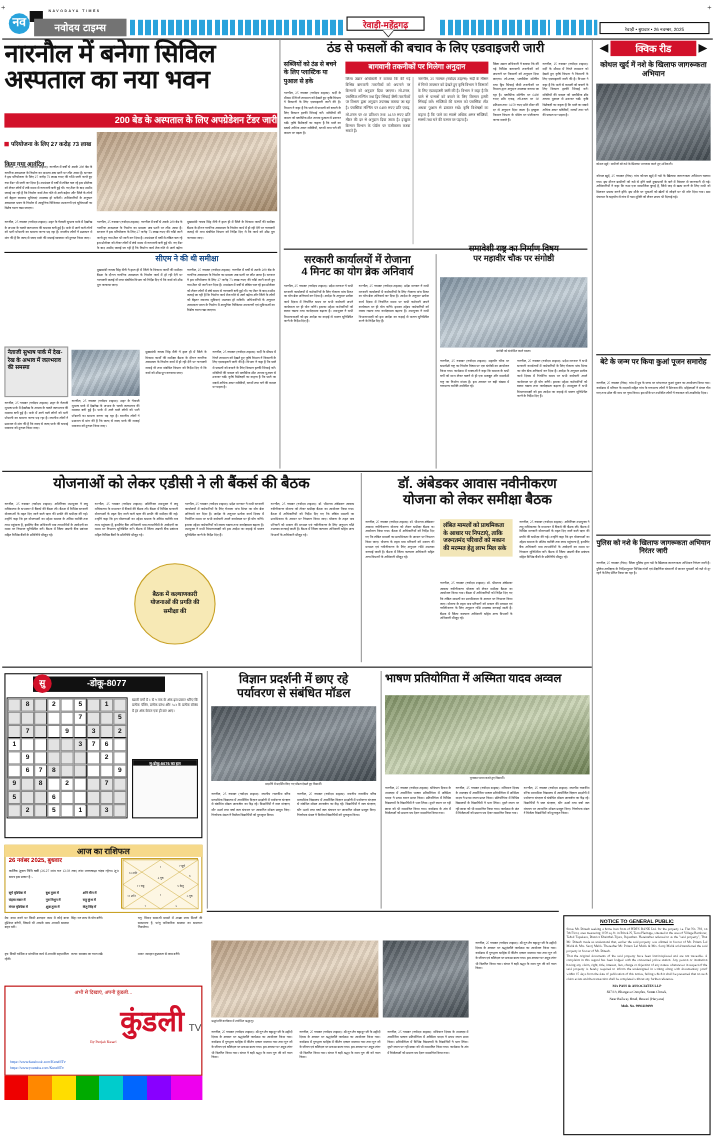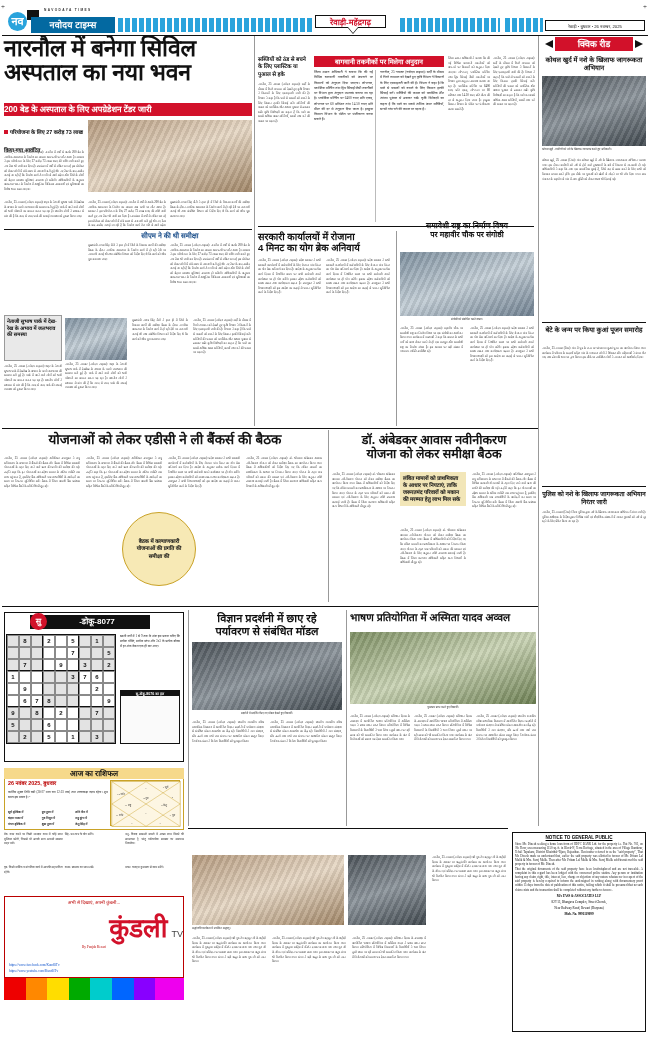--- a/index.html
+++ b/index.html
@@ -15,40 +15,40 @@
   .hl { font-family:"Liberation Sans","DejaVu Sans",sans-serif; font-weight:bold; color:#111; line-height:1.05; }
   .body-txt{
     font-size:3.0px; line-height:1.55; color:#2b2b2b; text-align:justify;
     font-family:"Liberation Serif",serif;
   }
   .body-txt.b4 { font-size:3.4px; }
   .vline { position:absolute; width:0.6px; background:#999; }
   .hline { position:absolute; height:0.6px; background:#999; }
   .greybox{ background:#e9e9e9; border:0.6px solid #9a9a9a; }
   .redbar{ background:#d2112a; color:#fff; font-family:"Liberation Sans",sans-serif;
-           font-weight:bold; text-align:left; }
+           font-weight:bold; text-align:right; }
   .photo{ background:linear-gradient(150deg,#9aa3ab,#cfd4d8 45%,#8e969d); position:relative; overflow:hidden;}
   .photo:after{ content:""; position:absolute; inset:0;
     background:repeating-linear-gradient(115deg, rgba(255,255,255,.09) 0 3px, rgba(0,0,0,.07) 3px 6px); }
   .photo.warm{ background:linear-gradient(160deg,#b59a7e,#e6d7c4 50%,#a08566); }
   .photo.cool{ background:linear-gradient(160deg,#7d8f9e,#c3ced6 50%,#6f8090); }
   .photo.dark{ background:linear-gradient(160deg,#4a5157,#8d959c 50%,#3f474d); }
   .photo.green{ background:linear-gradient(160deg,#7d8f63,#c9d3b4 50%,#6c7f52); }
   .cap{ font-size:2.8px; color:#333; text-align:center; font-family:"Liberation Serif",serif; }
 
   
   .masthead{ position:absolute; left:0; top:8px; width:650px; height:26px; }
   .crop-mark{ position:absolute; color:#222; font-size:7px; line-height:7px; }
   .logo-circle{
     position:absolute; left:8px; top:4px; width:19px; height:19px; border-radius:50%;
     background:#29a3dc; color:#fff; font-family:"Liberation Sans",sans-serif;
     font-weight:bold; font-size:11px; text-align:center; line-height:19px;
   }
   .logo-blk{ position:absolute; left:27px; top:2px; width:12px; height:10px; background:#111;}
-  .logo-red{ position:absolute; left:31px; top:9px; width:84px; height:16px; background:#0369a1;
+  .logo-red{ position:absolute; left:31px; top:9px; width:84px; height:16px; background:#737373;
     color:#fff; font-family:"Liberation Sans",sans-serif; font-weight:bold; font-size:9px;
     text-align:center; line-height:16px; letter-spacing:.2px;}
   .logo-tag{ position:absolute; left:44px; top:0px; font-size:3.2px; letter-spacing:1.4px;
     color:#333; font-family:"Liberation Sans",sans-serif; font-weight:bold; }
   .bars{ position:absolute; top:10px; height:14px;
     background:repeating-linear-gradient(90deg,#29a3dc 0 5px, #fff 5px 7px); }
   .bars.a{ left:118px; width:195px; }
   .bars.b{ left:400px; width:100px; }
   .bars.c{ left:505px; width:38px; }
   .edition-tab{
@@ -187,34 +187,35 @@
     <div class="hl" style="font-size:5.2px;padding:2px;line-height:1.25;">नेताजी सुभाष पार्क में देख-रेख के अभाव में जलभराव की समस्या</div>
   </div>
   <div class="col body-txt" style="left:4px;top:364px;width:58px;height:58px;overflow:hidden;">नारनौल, 25 नवम्बर (नवोदय टाइम्स): शहर के नेताजी सुभाष पार्क में देखरेख के अभाव के चलते जलभराव की समस्या बनी हुई है। पार्क में आने वाले लोगों को भारी परेशानी का सामना करना पड़ रहा है। स्थानीय लोगों ने प्रशासन से मांग की है कि जल्द से जल्द पार्क की सफाई व्यवस्था को दुरुस्त किया जाए।</div>
   <div class="photo cool" style="position:absolute;left:65px;top:318px;width:62px;height:42px;"></div>
   <div class="col body-txt" style="left:65px;top:362px;width:62px;height:60px;overflow:hidden;">नारनौल, 25 नवम्बर (नवोदय टाइम्स): शहर के नेताजी सुभाष पार्क में देखरेख के अभाव के चलते जलभराव की समस्या बनी हुई है। पार्क में आने वाले लोगों को भारी परेशानी का सामना करना पड़ रहा है। स्थानीय लोगों ने प्रशासन से मांग की है कि जल्द से जल्द पार्क की सफाई व्यवस्था को दुरुस्त किया जाए।</div>
   <div class="col body-txt" style="left:132px;top:318px;width:56px;height:104px;overflow:hidden;">मुख्यमंत्री नायब सिंह सैनी ने हाल ही में जिले के विकास कार्यों की समीक्षा बैठक के दौरान नागरिक अस्पताल के निर्माण कार्य में हो रही देरी पर नाराजगी जताई थी तथा संबंधित विभाग को निर्देश दिए थे कि कार्य को शीघ्र पूरा करवाया जाए।</div>
   <div class="col body-txt" style="left:193px;top:318px;width:58px;height:104px;overflow:hidden;">नारनौल, 25 नवम्बर (नवोदय टाइम्स): सर्दी के मौसम में गिरते तापमान को देखते हुए कृषि विभाग ने किसानों के लिए एडवाइजरी जारी की है। विभाग ने कहा है कि पाले से फसलों को बचाने के लिए किसान हल्की सिंचाई करें। सब्जियों की फसल को प्लास्टिक शीट अथवा पुआल से ढककर रखें। कृषि विशेषज्ञों का कहना है कि पाले का सबसे अधिक असर सब्जियों, सरसों तथा चने की फसल पर पड़ता है।</div>
 
   <div class="vline" style="left:254px;top:36px;height:390px;"></div>
 
+  <div class="col hl" style="left:258px;top:38px;width:276px;font-size:11.5px;text-align:center;">ठंड से फसलों की बचाव के लिए एडवाइजरी जारी</div>
 
   <div class="col hl" style="left:258px;top:56px;width:52px;font-size:5.6px;line-height:1.3;">सब्जियों को ठंड से बचने के लिए प्लास्टिक या पुआल से हके</div>
   <div class="col body-txt" style="left:258px;top:82px;width:52px;height:140px;overflow:hidden;">नारनौल, 25 नवम्बर (नवोदय टाइम्स): सर्दी के मौसम में गिरते तापमान को देखते हुए कृषि विभाग ने किसानों के लिए एडवाइजरी जारी की है। विभाग ने कहा है कि पाले से फसलों को बचाने के लिए किसान हल्की सिंचाई करें। सब्जियों की फसल को प्लास्टिक शीट अथवा पुआल से ढककर रखें। कृषि विशेषज्ञों का कहना है कि पाले का सबसे अधिक असर सब्जियों, सरसों तथा चने की फसल पर पड़ता है।</div>
 
   <div class="col sec-red" style="left:314px;top:56px;width:130px;height:11px;font-size:6.6px;line-height:11px;">बागवानी तकनीकों पर मिलेगा अनुदान</div>
   <div class="col body-txt b4" style="left:314px;top:70px;width:62px;height:152px;overflow:hidden;border-right:0.5px solid #bbb;padding-right:2px;">जिला उद्यान अधिकारी ने बताया कि की गई विभिन्न बागवानी तकनीकों को अपनाने पर किसानों को अनुदान दिया जाएगा। लो-टनल, प्लास्टिक मल्चिंग तथा ड्रिप सिंचाई जैसी तकनीकों पर विभाग द्वारा अनुदान उपलब्ध कराया जा रहा है। प्लास्टिक मल्चिंग पर 6400 रुपए प्रति एकड़, लो-टनल पर 60 प्रतिशत तथा 14.50 रुपए प्रति मीटर की दर से अनुदान दिया जाता है। इच्छुक किसान विभाग के पोर्टल पर पंजीकरण करवा सकते हैं।</div>
   <div class="col body-txt b4" style="left:380px;top:70px;width:64px;height:152px;overflow:hidden;">नारनौल, 25 नवम्बर (नवोदय टाइम्स): सर्दी के मौसम में गिरते तापमान को देखते हुए कृषि विभाग ने किसानों के लिए एडवाइजरी जारी की है। विभाग ने कहा है कि पाले से फसलों को बचाने के लिए किसान हल्की सिंचाई करें। सब्जियों की फसल को प्लास्टिक शीट अथवा पुआल से ढककर रखें। कृषि विशेषज्ञों का कहना है कि पाले का सबसे अधिक असर सब्जियों, सरसों तथा चने की फसल पर पड़ता है।</div>
 
   <div class="col body-txt" style="left:448px;top:56px;width:42px;height:166px;overflow:hidden;">जिला उद्यान अधिकारी ने बताया कि की गई विभिन्न बागवानी तकनीकों को अपनाने पर किसानों को अनुदान दिया जाएगा। लो-टनल, प्लास्टिक मल्चिंग तथा ड्रिप सिंचाई जैसी तकनीकों पर विभाग द्वारा अनुदान उपलब्ध कराया जा रहा है। प्लास्टिक मल्चिंग पर 6400 रुपए प्रति एकड़, लो-टनल पर 60 प्रतिशत तथा 14.50 रुपए प्रति मीटर की दर से अनुदान दिया जाता है। इच्छुक किसान विभाग के पोर्टल पर पंजीकरण करवा सकते हैं।</div>
   <div class="col body-txt" style="left:493px;top:56px;width:42px;height:166px;overflow:hidden;">नारनौल, 25 नवम्बर (नवोदय टाइम्स): सर्दी के मौसम में गिरते तापमान को देखते हुए कृषि विभाग ने किसानों के लिए एडवाइजरी जारी की है। विभाग ने कहा है कि पाले से फसलों को बचाने के लिए किसान हल्की सिंचाई करें। सब्जियों की फसल को प्लास्टिक शीट अथवा पुआल से ढककर रखें। कृषि विशेषज्ञों का कहना है कि पाले का सबसे अधिक असर सब्जियों, सरसों तथा चने की फसल पर पड़ता है।</div>
 
   <div class="hline" style="left:258px;top:226px;width:276px;background:#111;"></div>
 
-  <div class="col hl" style="left:258px;top:231px;width:134px;font-size:9.6px;text-align:left;line-height:1.15;">
+  <div class="col hl" style="left:258px;top:231px;width:134px;font-size:9.6px;text-align:center;line-height:1.15;">
     <div>सरकारी कार्यालयों में रोजाना</div>
     <div>4 मिनट का योग ब्रेक अनिवार्य</div>
   </div>
   <div class="col body-txt" style="left:258px;top:258px;width:63px;height:164px;overflow:hidden;">नारनौल, 25 नवम्बर (नवोदय टाइम्स): प्रदेश सरकार ने सभी सरकारी कार्यालयों में कर्मचारियों के लिए रोजाना पांच मिनट का योग ब्रेक अनिवार्य कर दिया है। आदेश के अनुसार प्रत्येक कार्य दिवस में निर्धारित समय पर सभी कर्मचारी अपने कार्यस्थल पर ही योग करेंगे। इसका उद्देश्य कर्मचारियों को स्वस्थ रखना तथा कार्यक्षमता बढ़ाना है। उपायुक्त ने सभी विभागाध्यक्षों को इस आदेश का कड़ाई से पालन सुनिश्चित करने के निर्देश दिए हैं।</div>
   <div class="col body-txt" style="left:326px;top:258px;width:64px;height:164px;overflow:hidden;">नारनौल, 25 नवम्बर (नवोदय टाइम्स): प्रदेश सरकार ने सभी सरकारी कार्यालयों में कर्मचारियों के लिए रोजाना पांच मिनट का योग ब्रेक अनिवार्य कर दिया है। आदेश के अनुसार प्रत्येक कार्य दिवस में निर्धारित समय पर सभी कर्मचारी अपने कार्यस्थल पर ही योग करेंगे। इसका उद्देश्य कर्मचारियों को स्वस्थ रखना तथा कार्यक्षमता बढ़ाना है। उपायुक्त ने सभी विभागाध्यक्षों को इस आदेश का कड़ाई से पालन सुनिश्चित करने के निर्देश दिए हैं।</div>
 
   <div class="vline" style="left:396px;top:231px;height:195px;"></div>
 
   <div class="col hl" style="left:400px;top:221px;width:134px;font-size:7.6px;text-align:center;line-height:1.2;">
     <div>समावेशी राष्ट्र का निर्माण विषय</div>

